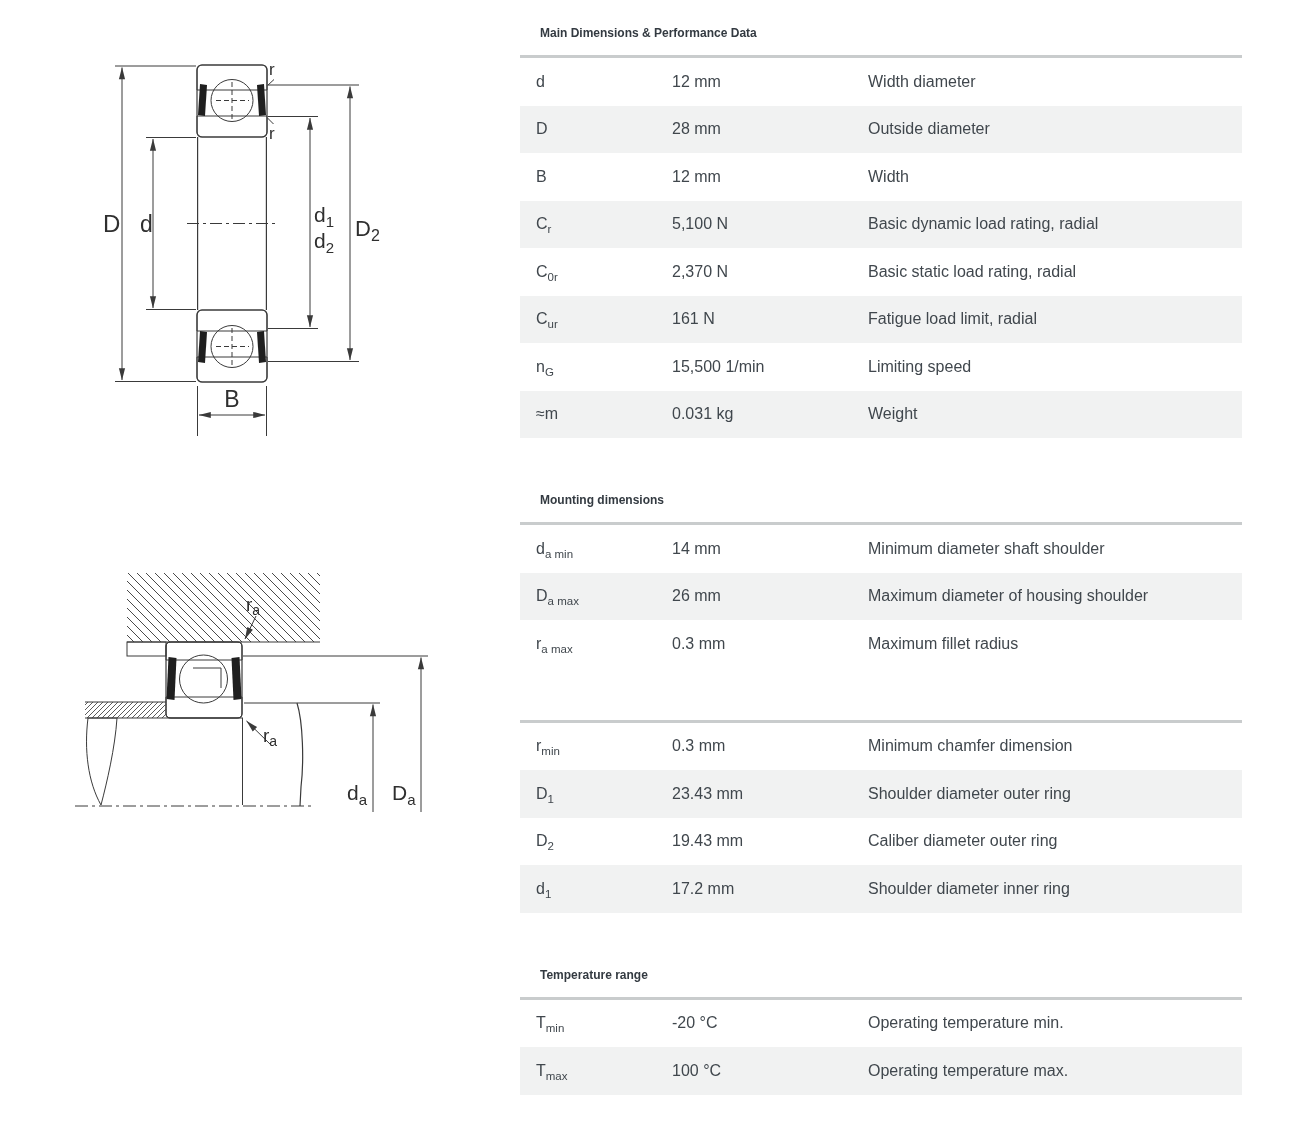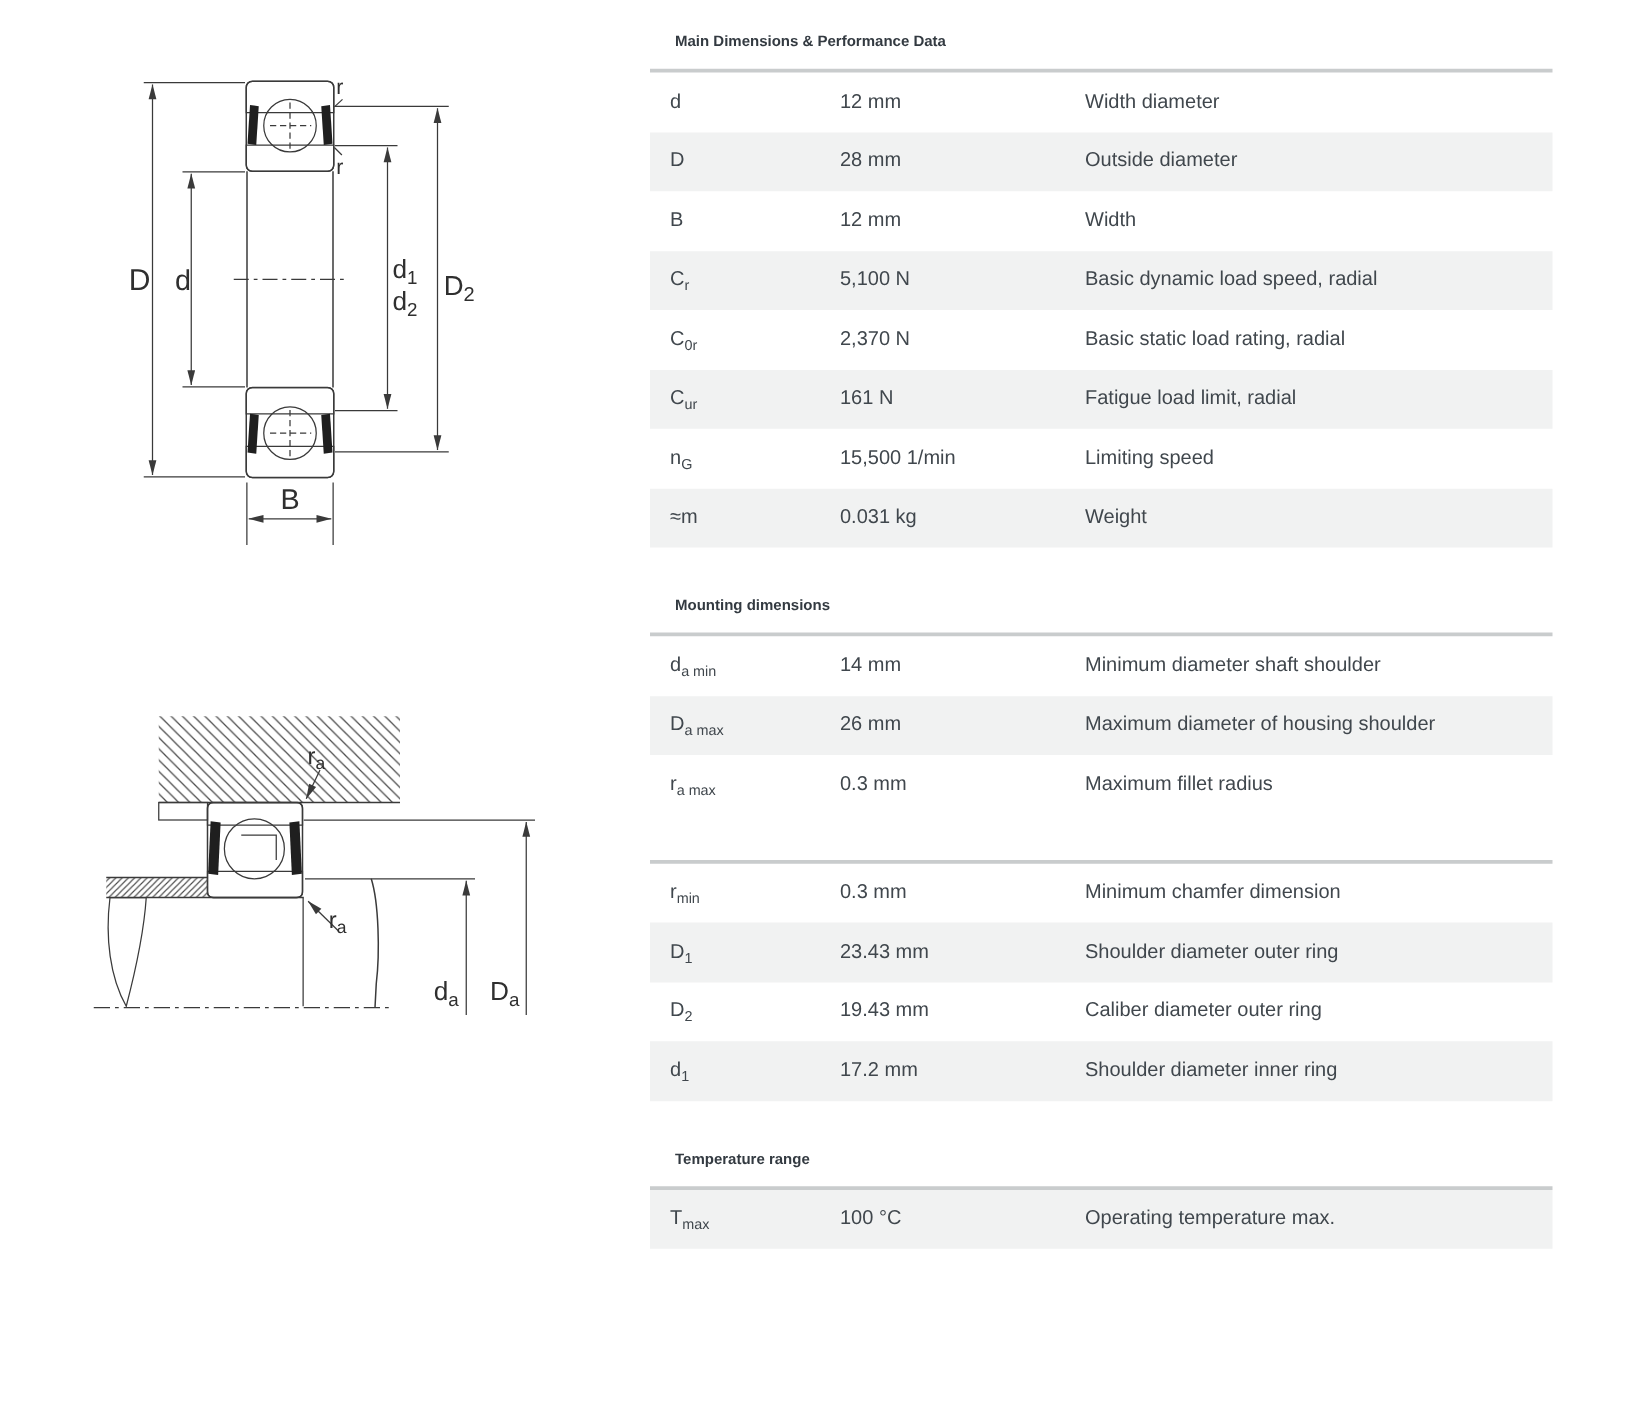--- a/index.html
+++ b/index.html
@@ -2,21 +2,21 @@
 <html><head>
 <meta charset="utf-8">
 <style>
   html,body{margin:0;padding:0;background:#ffffff;}
   .page{position:relative;width:1305px;height:1126px;background:#ffffff;overflow:hidden;
         font-family:"Liberation Sans","DejaVu Sans",sans-serif;color:#40474d;}
   .diagram{position:absolute;}
   #diag-front{left:70px;top:40px;}
   #diag-mount{left:60px;top:550px;}
   .tables{position:absolute;left:520px;top:0;width:722px;}
-  .section{margin-top:36px;}
+  .section{margin-top:52px;}
   .section.first{margin-top:23px;}
   .section-title{font-size:12px;font-weight:bold;color:#333a41;padding-left:20px;line-height:21px;}
   .rule{height:3px;background:#c9cccd;margin-top:11px;}
   .trow{display:flex;align-items:center;height:47.5px;font-size:16px;padding-left:16px;}
   .trow.alt{background:#f1f2f2;}
   .c-sym{width:136px;flex:0 0 136px;}
   .c-val{width:196px;flex:0 0 196px;}
   .c-desc{flex:1;padding-right:8px;}
   sub{font-size:11.5px;line-height:0;}
   svg text{fill:#2f2f2f;font-family:"Liberation Sans","DejaVu Sans",sans-serif;}
@@ -178,21 +178,21 @@
             <span class="c-desc">Outside diameter</span>
           </div>
           <div class="trow">
             <span class="c-sym"><span>B</span><sub></sub></span>
             <span class="c-val">12 mm</span>
             <span class="c-desc">Width</span>
           </div>
           <div class="trow alt">
             <span class="c-sym"><span>C</span><sub>r</sub></span>
             <span class="c-val">5,100 N</span>
-            <span class="c-desc">Basic dynamic load speed, radial</span>
+            <span class="c-desc">Basic dynamic load rating, radial</span>
           </div>
           <div class="trow">
             <span class="c-sym"><span>C</span><sub>0r</sub></span>
             <span class="c-val">2,370 N</span>
             <span class="c-desc">Basic static load rating, radial</span>
           </div>
           <div class="trow alt">
             <span class="c-sym"><span>C</span><sub>ur</sub></span>
             <span class="c-val">161 N</span>
             <span class="c-desc">Fatigue load limit, radial</span>
@@ -252,20 +252,25 @@
             <span class="c-sym"><span>d</span><sub>1</sub></span>
             <span class="c-val">17.2 mm</span>
             <span class="c-desc">Shoulder diameter inner ring</span>
           </div>
         </div>
     </div>
     <div class="section">
       <div class="section-title">Temperature range</div>
       <div class="rule"></div>
       <div>
+          <div class="trow">
+            <span class="c-sym"><span>T</span><sub>min</sub></span>
+            <span class="c-val">-20 °C</span>
+            <span class="c-desc">Operating temperature min.</span>
+          </div>
           <div class="trow alt">
             <span class="c-sym"><span>T</span><sub>max</sub></span>
             <span class="c-val">100 °C</span>
             <span class="c-desc">Operating temperature max.</span>
           </div>
         </div>
     </div>
   </div>
 
 </div>

